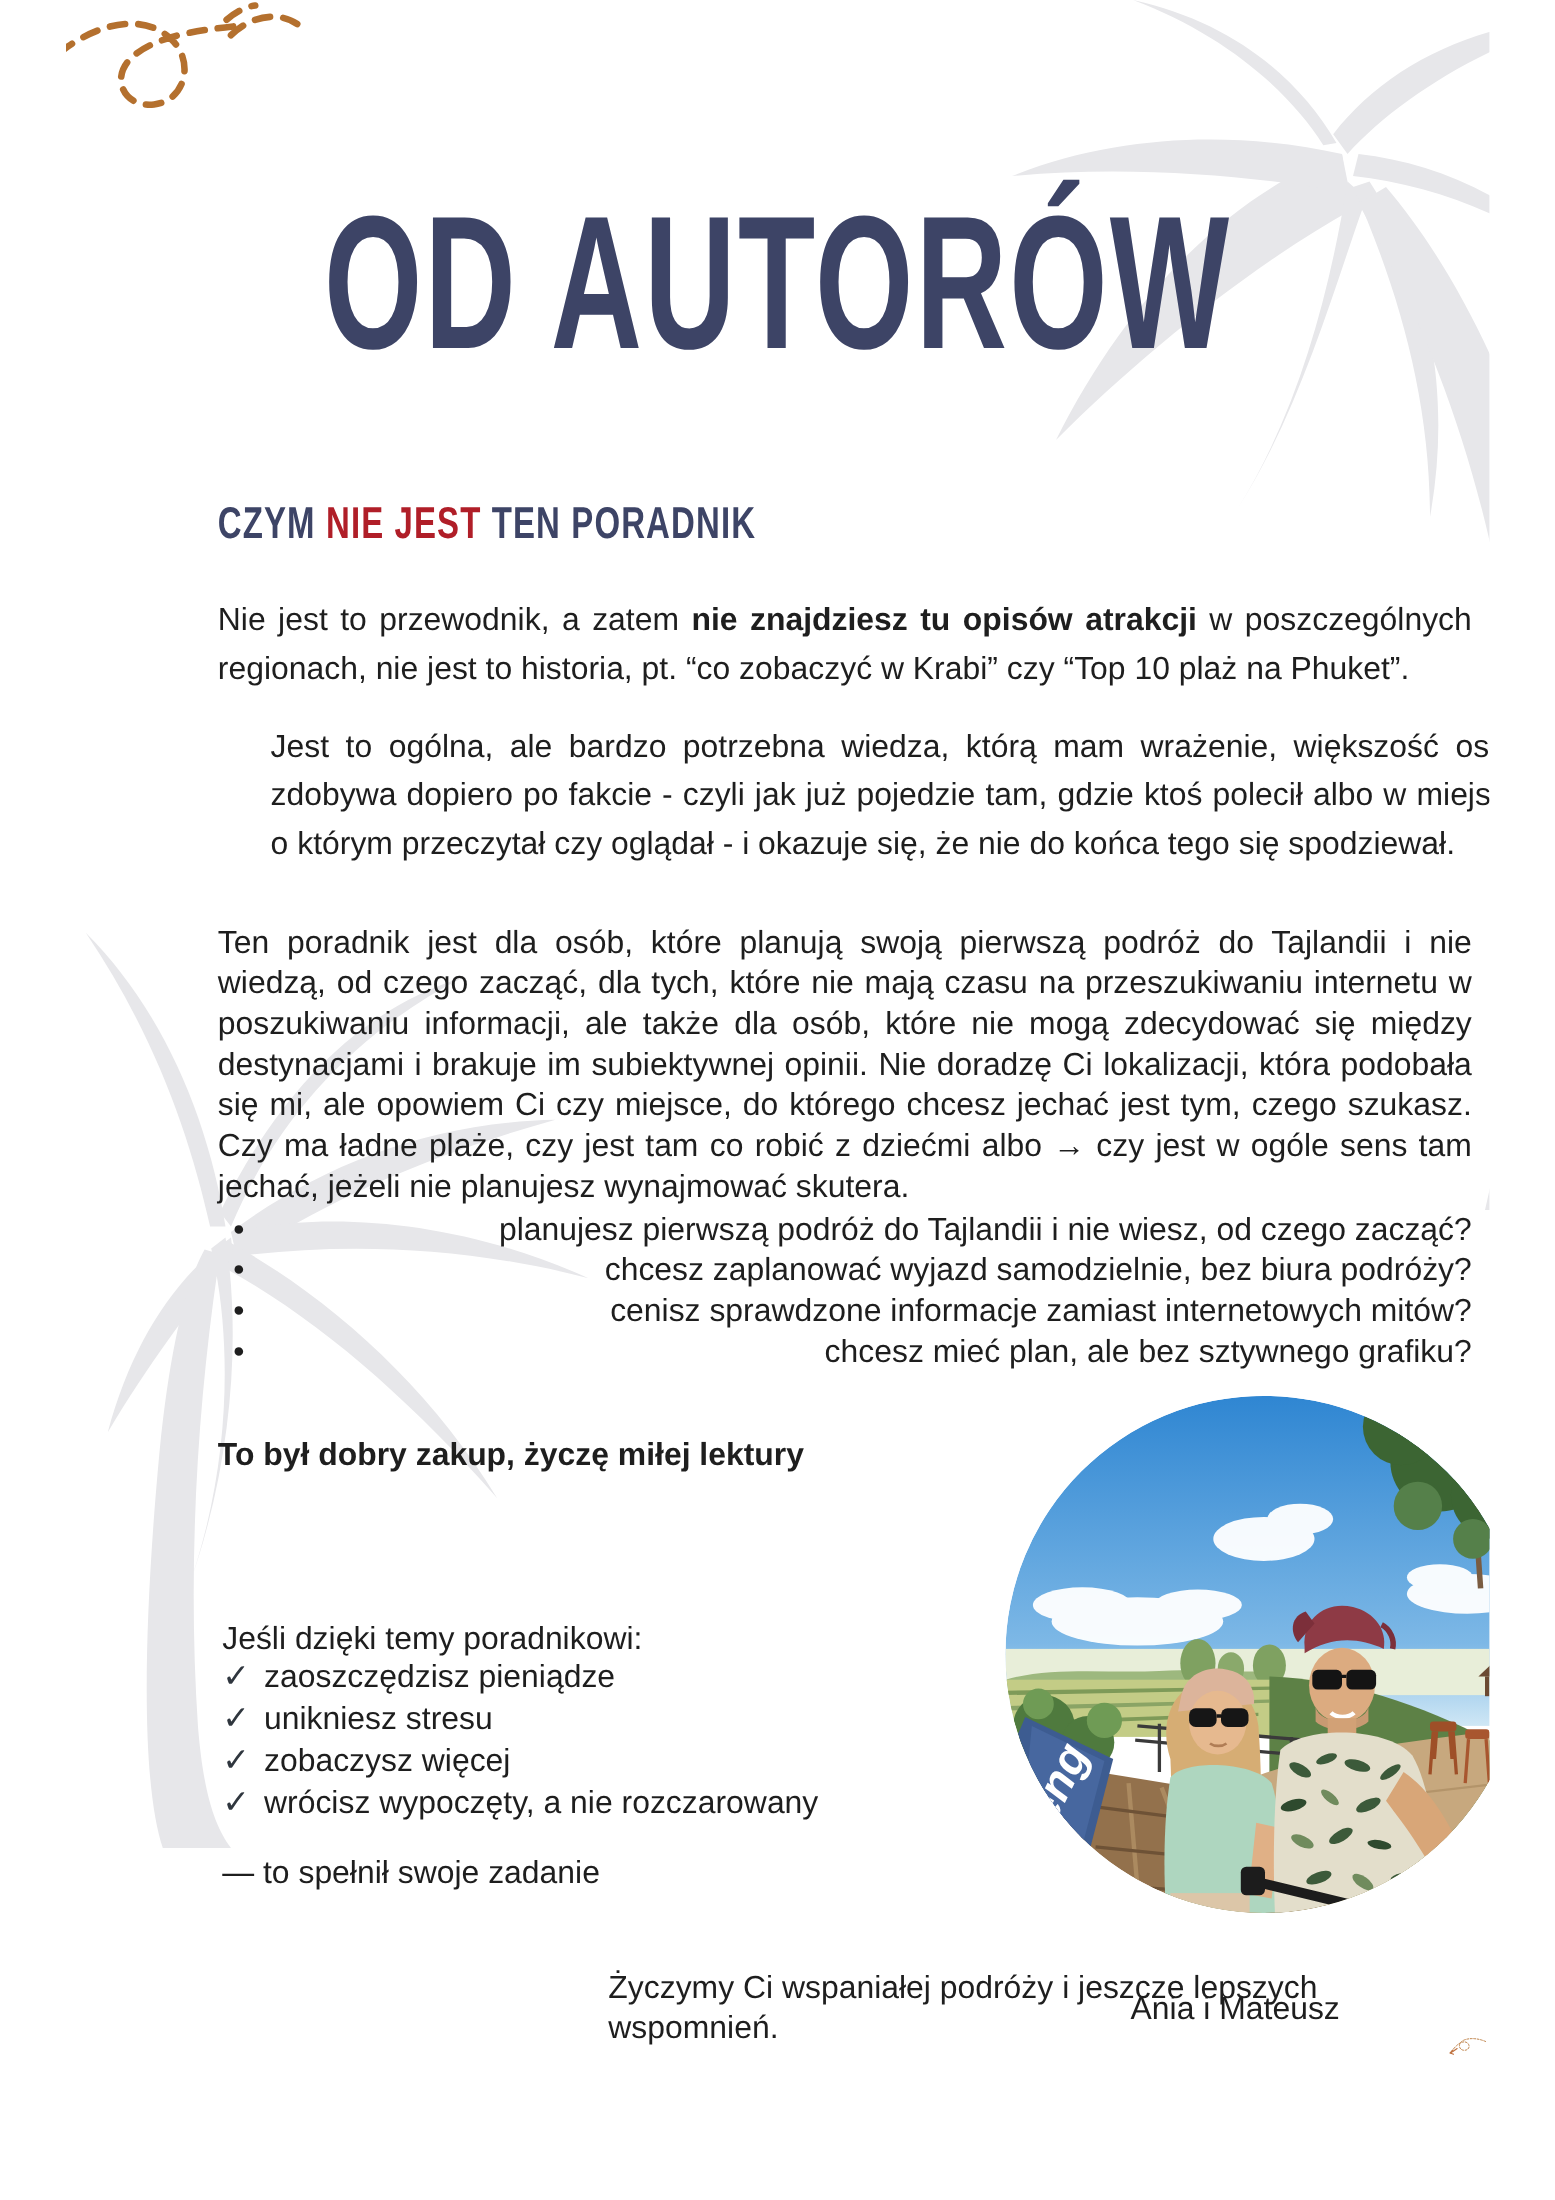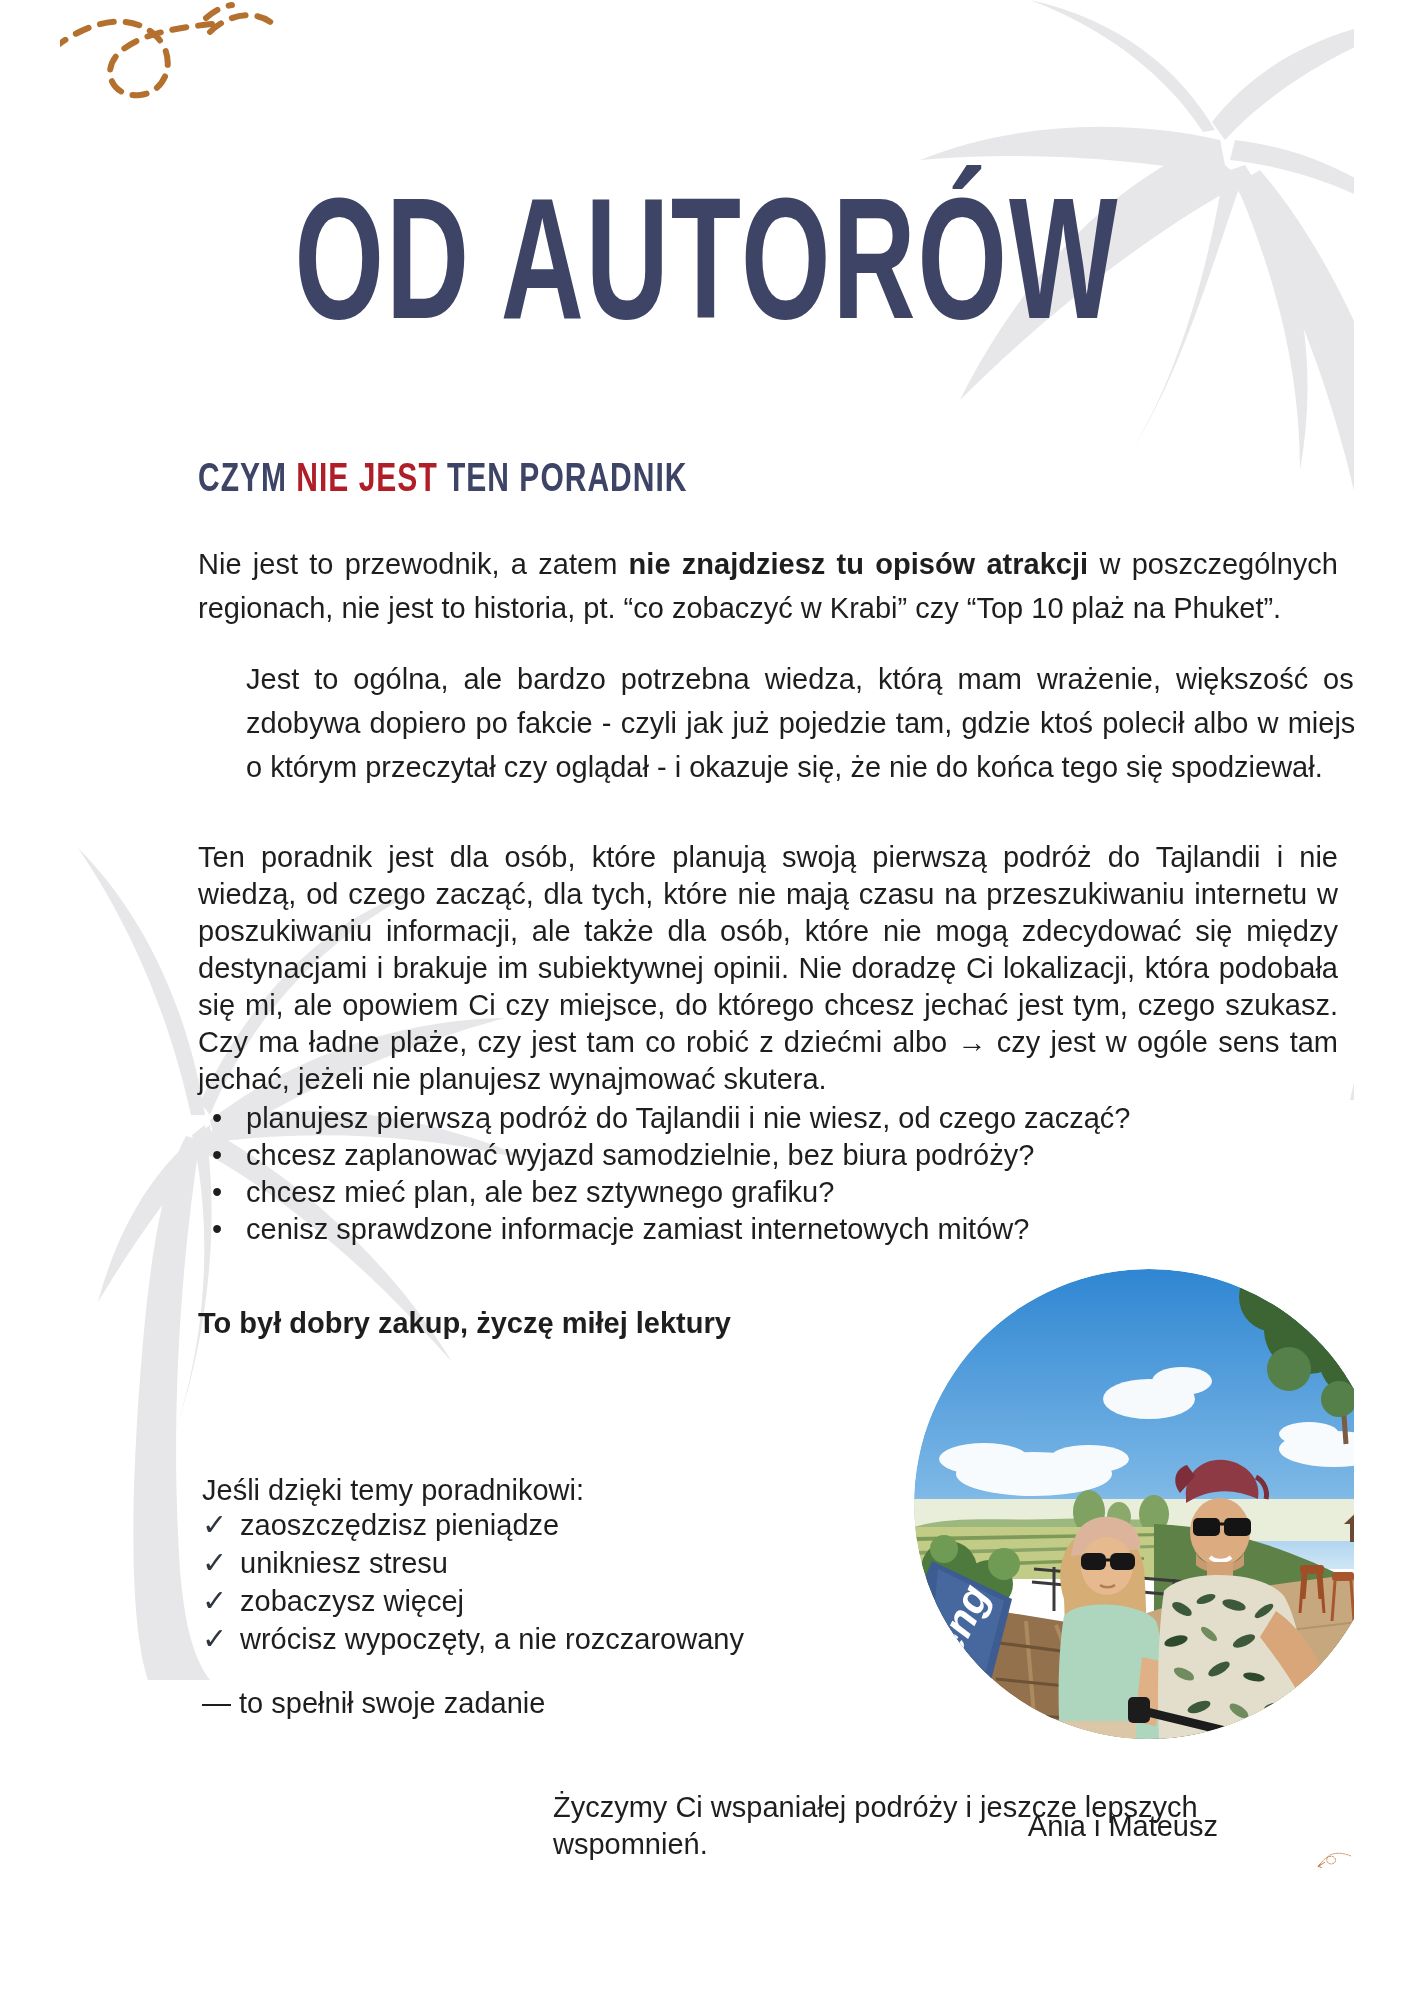--- a/index.html
+++ b/index.html
@@ -36,21 +36,21 @@
   .para{
     left:138px;width:1140px;
     font-size:29px;color:#1e1e1e;
     text-align:justify;
   }
   .lh44{line-height:44px;}
   .lh37{line-height:37px;}
   .bold{font-weight:700;}
   
   .bullets{left:138px;width:1140px;list-style:none;margin:0;padding:0;
-    font-size:29px;line-height:37px;}
+    font-size:29px;line-height:37px;text-align:right;}
   .bullets li{position:relative;padding-left:48px;}
   .bullets li::before{
     content:"•";position:absolute;left:14px;top:0;
     font-size:29px;color:#1e1e1e;
   }
   
   .check-intro{left:142px;font-size:29px;line-height:37px;}
   .checklist{left:142px;margin:0;padding:0;list-style:none;
     font-size:29px;line-height:37px;}
   .checklist li{display:flex;align-items:baseline;}
@@ -119,22 +119,22 @@
 
   <p class="abs para lh44" style="top:513px;"><span>Nie jest to przewodnik, a zatem </span><span class="bold">nie znajdziesz tu opisów atrakcji</span><span> w poszczególnych regionach, nie jest to historia, pt. “co zobaczyć w Krabi” czy “Top 10 plaż na Phuket”.</span></p>
 
   <p class="abs para lh44" style="top:628px;margin-left:48px;">Jest to ogólna, ale bardzo potrzebna wiedza, którą mam wrażenie, większość osób zdobywa dopiero po fakcie - czyli jak już pojedzie tam, gdzie ktoś polecił albo w miejsce o którym przeczytał czy oglądał - i okazuje się, że nie do końca tego się spodziewał.</p>
 
   <p class="abs para lh37" style="top:810px;">Ten poradnik jest dla osób, które planują swoją pierwszą podróż do Tajlandii i nie wiedzą, od czego zacząć, dla tych, które nie mają czasu na przeszukiwaniu internetu w poszukiwaniu informacji, ale także dla osób, które nie mogą zdecydować się między destynacjami i brakuje im subiektywnej opinii. Nie doradzę Ci lokalizacji, która podobała się mi, ale opowiem Ci czy miejsce, do którego chcesz jechać jest tym, czego szukasz. Czy ma ładne plaże, czy jest tam co robić z dziećmi albo → czy jest w ogóle sens tam jechać, jeżeli nie planujesz wynajmować skutera.</p>
 
   <ul class="abs bullets" style="top:1100px;">
     <li>planujesz pierwszą podróż do Tajlandii i nie wiesz, od czego zacząć?</li>
     <li>chcesz zaplanować wyjazd samodzielnie, bez biura podróży?</li>
+    <li>cenisz sprawdzone informacje zamiast internetowych mitów?</li>
     <li>chcesz mieć plan, ale bez sztywnego grafiku?</li>
-    <li>cenisz sprawdzone informacje zamiast internetowych mitów?</li>
   </ul>
 
   <div class="abs note" style="top:1305px;font-weight:bold;">To był dobry zakup, życzę miłej lektury</div>
 
   <div class="abs check-intro" style="top:1472px;">Jeśli dzięki temy poradnikowi:</div>
   <ul class="abs checklist" style="top:1506px;">
     <li>
       <span class="check-glyph">✓</span>
       <span>zaoszczędzisz pieniądze</span>
     </li>

